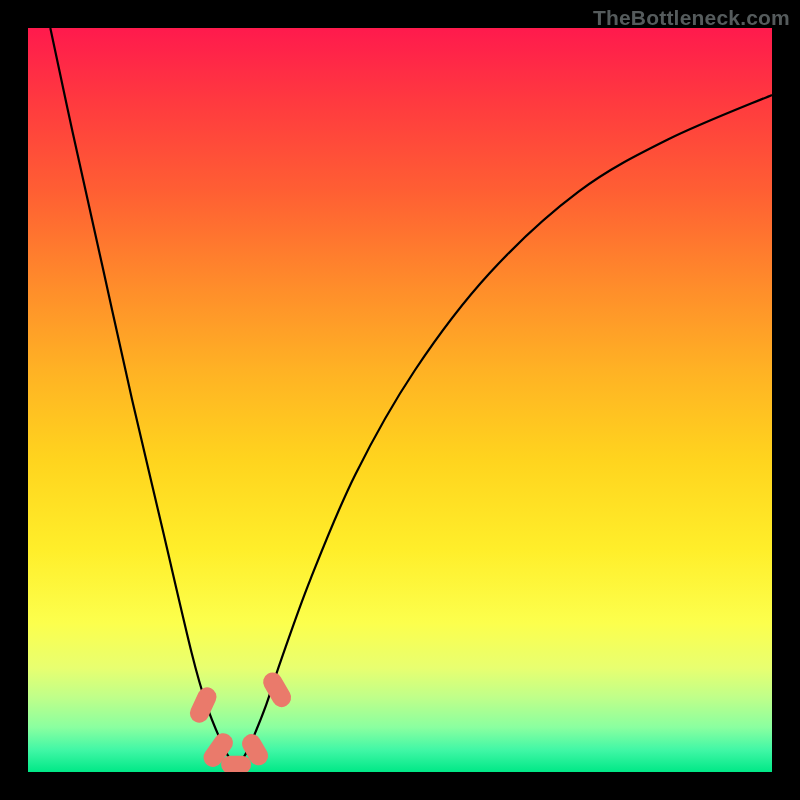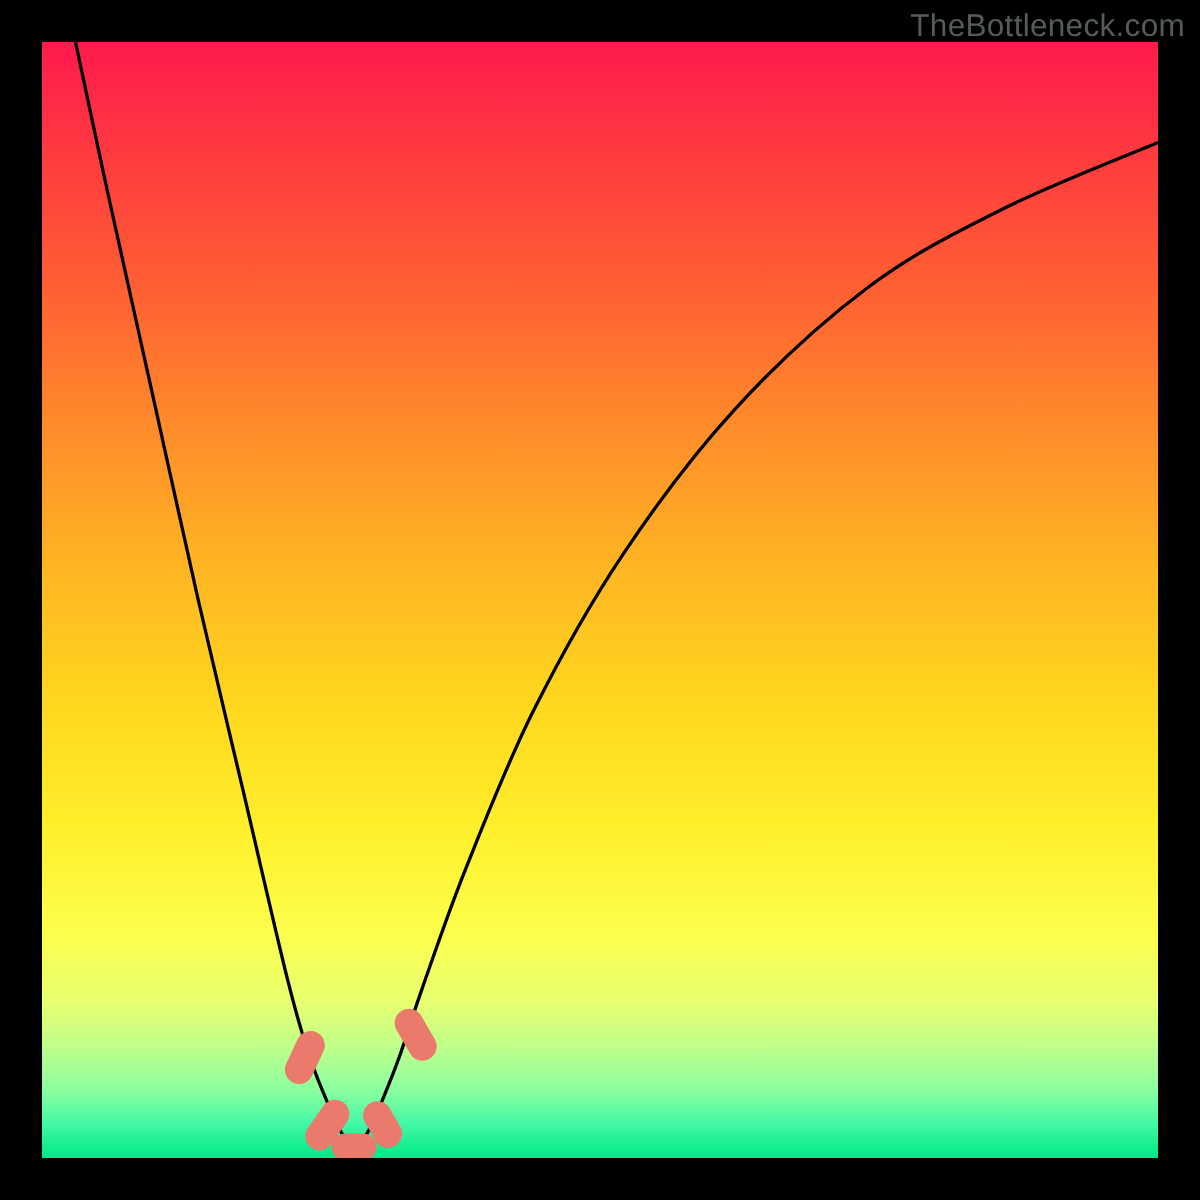--- a/index.html
+++ b/index.html
@@ -58,21 +58,21 @@
     background: #ea7a6b;
     border-radius: 10px;
     transform: translate(-50%, -50%);
   }
   .watermark {
     position: absolute;
     top: 6px;
     right: 10px;
     color: #555b5c;
     font-size: 21px;
-    font-weight: 400;
+    font-weight: 700;
     letter-spacing: 0.2px;
   }
 </style>
 </head>
 <body>
 
 <div class="frame">
   <div class="watermark">TheBottleneck.com</div>
   <div class="plot">
     <div class="gradient"></div>

